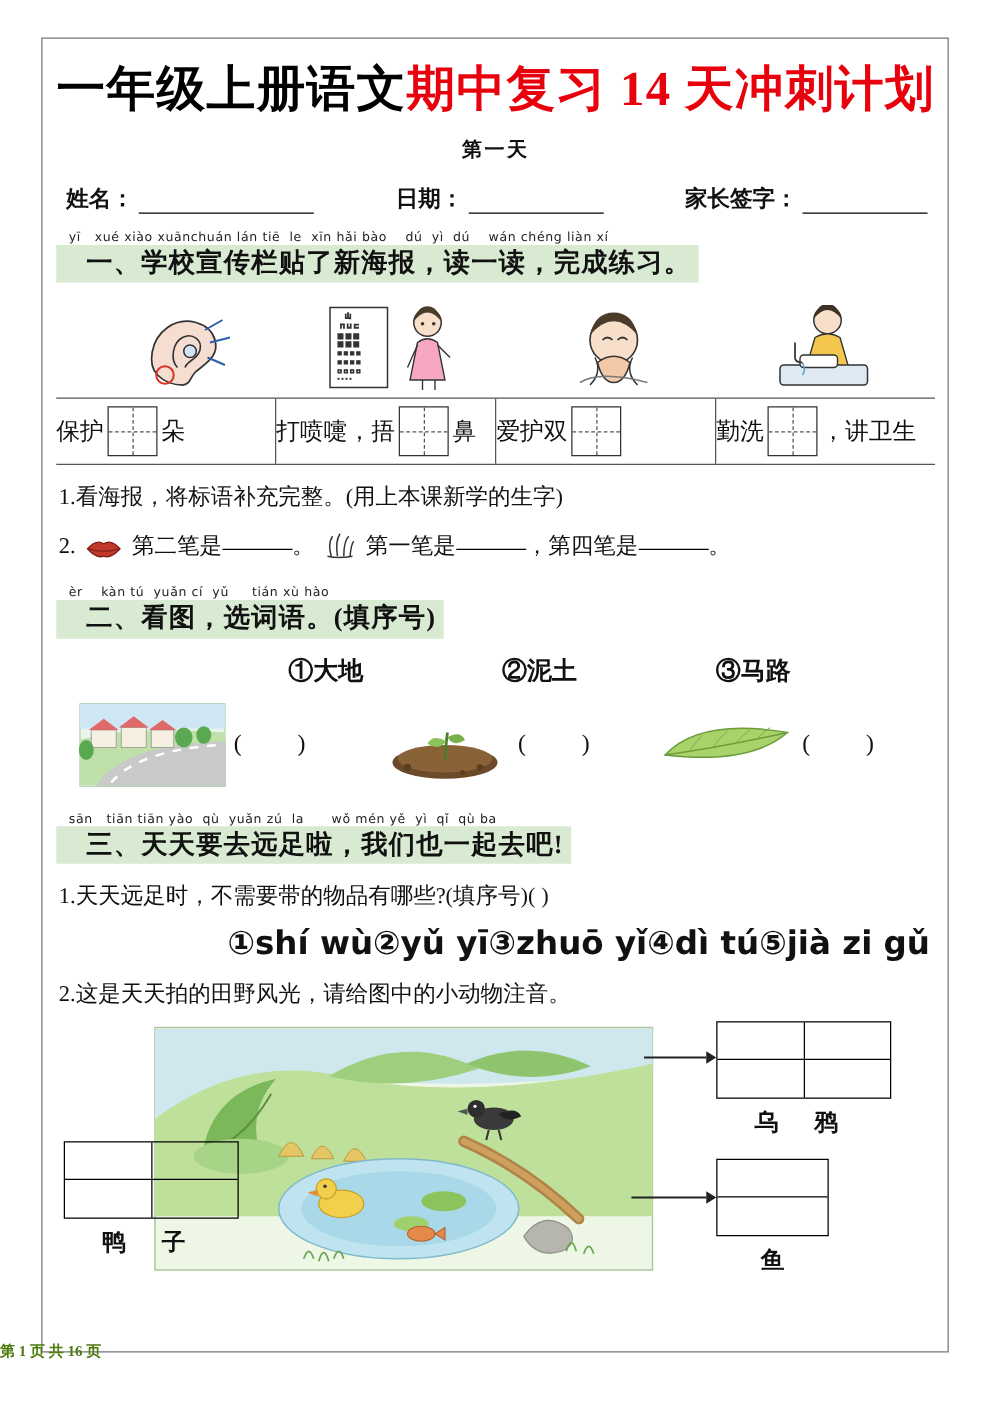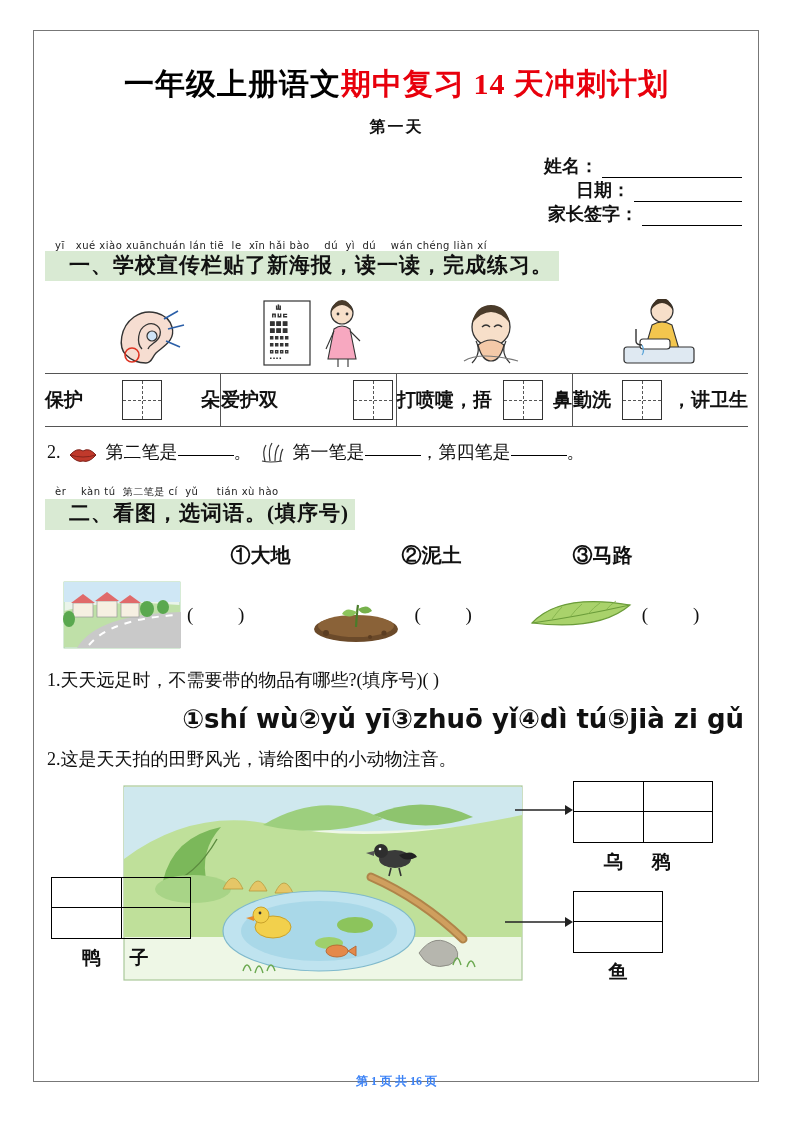--- a/index.html
+++ b/index.html
@@ -13,33 +13,33 @@
   }
   .page-border{
     position:absolute;left:33px;top:30px;width:726px;height:1052px;
     border:1px solid #777;box-sizing:border-box;
   }
   .content{position:absolute;left:45px;top:40px;width:703px;}
 
   
   .title-row{
     display:flex;align-items:baseline;justify-content:center;
-    font-size:30px;font-weight:bold;letter-spacing:1px;
-    margin-top:24px;
+    font-size:39px;font-weight:bold;letter-spacing:1px;
+    margin-top:4px;
   }
   .title-black{color:#000;font-family:"Liberation Serif",serif;}
   .title-red{color:#e8000c;}
   .subtitle{
     text-align:center;font-size:16px;font-weight:bold;margin-top:12px;letter-spacing:2px;
   }
 
   
   .info-line{
     display:flex;justify-content:space-between;align-items:flex-end;
-    font-size:18px;font-weight:bold;margin-top:16px;padding:0 6px 0 8px;flex-direction:column;
+    font-size:18px;font-weight:bold;margin-top:16px;padding:0 6px 0 8px;
   }
   .info-item{display:flex;align-items:flex-end;}
   .blank{display:inline-block;border-bottom:1.6px solid #000;height:1px;margin-left:4px;}
   .b-140{width:140px;} .b-108{width:108px;} .b-100{width:100px;}
 
   
   .sec{margin-top:14px;}
   .pinyin-row{
     font-size:10px;color:#222;letter-spacing:0.5px;
     padding-left:10px;font-family:"DejaVu Sans",sans-serif;
@@ -53,22 +53,22 @@
 
   
   .poster-wrap{margin-top:10px;}
   .poster-imgs{display:flex;align-items:flex-end;height:78px;padding-left:18px;}
   .poster-imgs .cell{flex:1;display:flex;justify-content:center;align-items:flex-end;}
   .poster-row{
     display:flex;align-items:center;margin-top:4px;
     border-top:1px solid #555;border-bottom:1px solid #555;height:52px;
   }
   .poster-item{
-    flex:1;display:flex;align-items:center;justify-content:space-between;
-    font-size:19px;font-weight:bold;height:100%;
+    flex:1;display:flex;align-items:center;justify-content:flex-start;
+    font-size:19px;font-weight:normal;height:100%;
     border-right:1px solid #555;
   }
   .poster-item:last-child{border-right:none;}
   .tianzi{
     width:40px;height:40px;border:1px solid #333;position:relative;margin:0 3px;
     box-sizing:border-box;
   }
   .tianzi:before,.tianzi:after{
     content:"";position:absolute;background:transparent;
   }
@@ -101,22 +101,22 @@
   .tz2{
     border:1.6px solid #000;box-sizing:border-box;display:flex;flex-direction:column;
   }
   .tz2 .rw{flex:1;display:flex;}
   .tz2 .rw+.rw{border-top:1.6px solid #000;}
   .tz2 .cl{flex:1;}
   .tz2 .cl+.cl{border-left:1.6px solid #000;}
   .lbl{font-size:19px;font-weight:bold;text-align:center;letter-spacing:12px;}
 
   .footer{
-    position:absolute;left:0;right:0;bottom:32px;text-align:center;
-    font-size:12px;font-weight:bold;color:#3b82f6;
+    position:absolute;left:0;right:0;bottom:32px;
+    font-size:12px;font-weight:bold;color:#4d7c0f;
   }
   .arrow-svg{position:absolute;}
 </style>
 </head>
 <body>
 
 <div class="page-border"></div>
 
 <div class="content">
 
@@ -208,57 +208,58 @@
       </div>
     </div>
 
     <div class="poster-row">
       <div class="poster-item">
         <span>保护</span>
         <span class="tianzi"></span>
         <span>朵</span>
       </div>
       <div class="poster-item">
-        <span>爱护双</span>
-        <span class="tianzi"></span>
-      </div>
-      <div class="poster-item">
         <span>打喷嚏，捂</span>
         <span class="tianzi"></span>
         <span>鼻</span>
+      </div>
+      <div class="poster-item">
+        <span>爱护双</span>
+        <span class="tianzi"></span>
       </div>
       <div class="poster-item">
         <span>勤洗</span>
         <span class="tianzi"></span>
         <span>，讲卫生</span>
       </div>
     </div>
   </div>
 
+  <div class="q">1.看海报，将标语补充完整。(用上本课新学的生字)</div>
 
   <div class="q">
     <span>2.</span>
     <span class="inline-icon">
       <svg width="30" height="16" viewBox="0 0 30 16">
         <path d="M2 8 q7 -8 13 -4 q6 -4 13 4 q-7 8 -13 6 q-6 2 -13 -6Z" fill="#c0392b" stroke="#7d2018" stroke-width="1"></path>
         <path d="M2 8 q13 4 26 0" stroke="#7d2018" stroke-width="0.9" fill="none"></path>
       </svg>
     </span>
     <span>第二笔是</span><span class="ul"></span><span>。</span>
     <span class="inline-icon">
       <svg width="26" height="22" viewBox="0 0 26 22">
         <path d="M6 20 q-3 -10 1 -16 M11 20 q-2 -12 2 -18 M16 20 q0 -12 4 -16 M21 20 q1 -10 3 -12" stroke="#333" stroke-width="1.2" fill="none"></path>
         <path d="M3 20 q8 2 20 0" stroke="#333" stroke-width="1.2" fill="none"></path>
       </svg>
     </span>
     <span>第一笔是</span><span class="ul"></span><span>，第四笔是</span><span class="ul"></span><span>。</span>
   </div>
 
   <div class="sec">
-    <div class="pinyin-row">èr    kàn tú  第二笔是 cí  yǔ     tián xù hào</div>
+    <div class="pinyin-row">èr    kàn tú  yuǎn cí  yǔ     tián xù hào</div>
     <div class="sec-title">二、看图，选词语。(填序号)</div>
   </div>
 
   <div class="opts">
     <span>①大地</span>
     <span>②泥土</span>
     <span>③马路</span>
   </div>
 
   <div class="pic-row">
@@ -310,20 +311,24 @@
           <path d="M26 30 q6 -8 10 -12"></path>
             <path d="M44 28 q6 -8 12 -13"></path>
           <path d="M62 25 q6 -7 12 -11"></path>
             <path d="M80 21 q5 -6 10 -9"></path>
         </g>
       </svg>
     </div>
     <span class="paren">(        )</span>
   </div>
 
+  <div class="sec">
+    <div class="pinyin-row">sān   tiān tiān yào  qù  yuǎn zú  la      wǒ mén yě  yì  qǐ  qù ba</div>
+    <div class="sec-title">三、天天要去远足啦，我们也一起去吧!</div>
+  </div>
 
   <div class="q">1.天天远足时，不需要带的物品有哪些?(填序号)(            )</div>
 
   <div class="num-opts">
     <span>①shí wù</span>
     <span>②yǔ yī</span>
     <span>③zhuō yǐ</span>
     <span>④dì tú</span>
     <span>⑤jià zi gǔ</span>
   </div>

